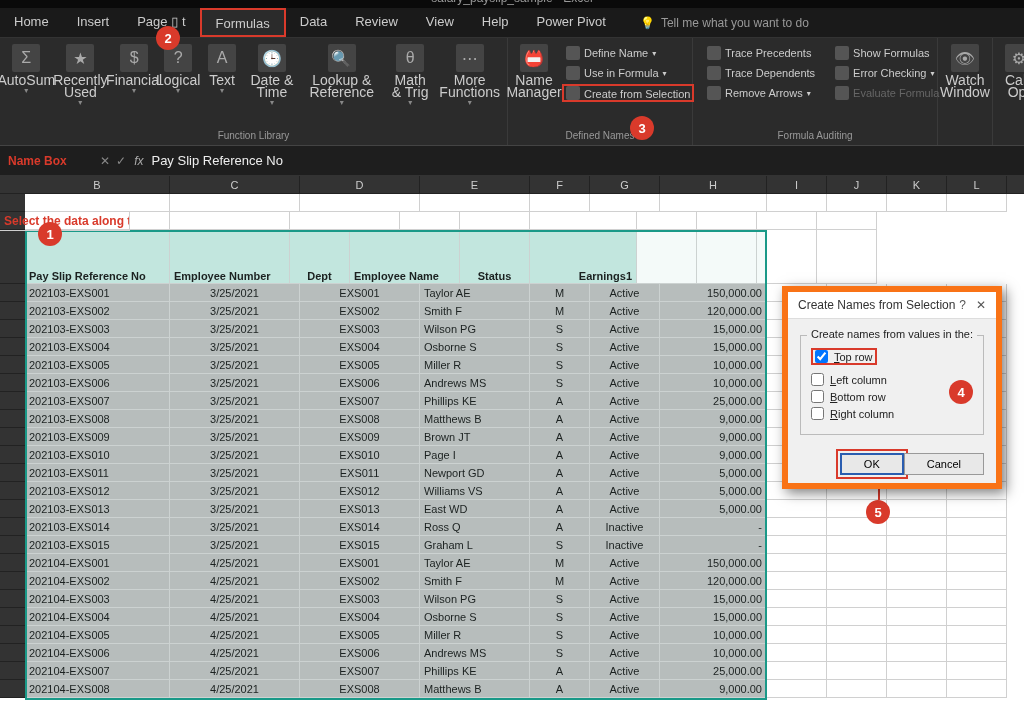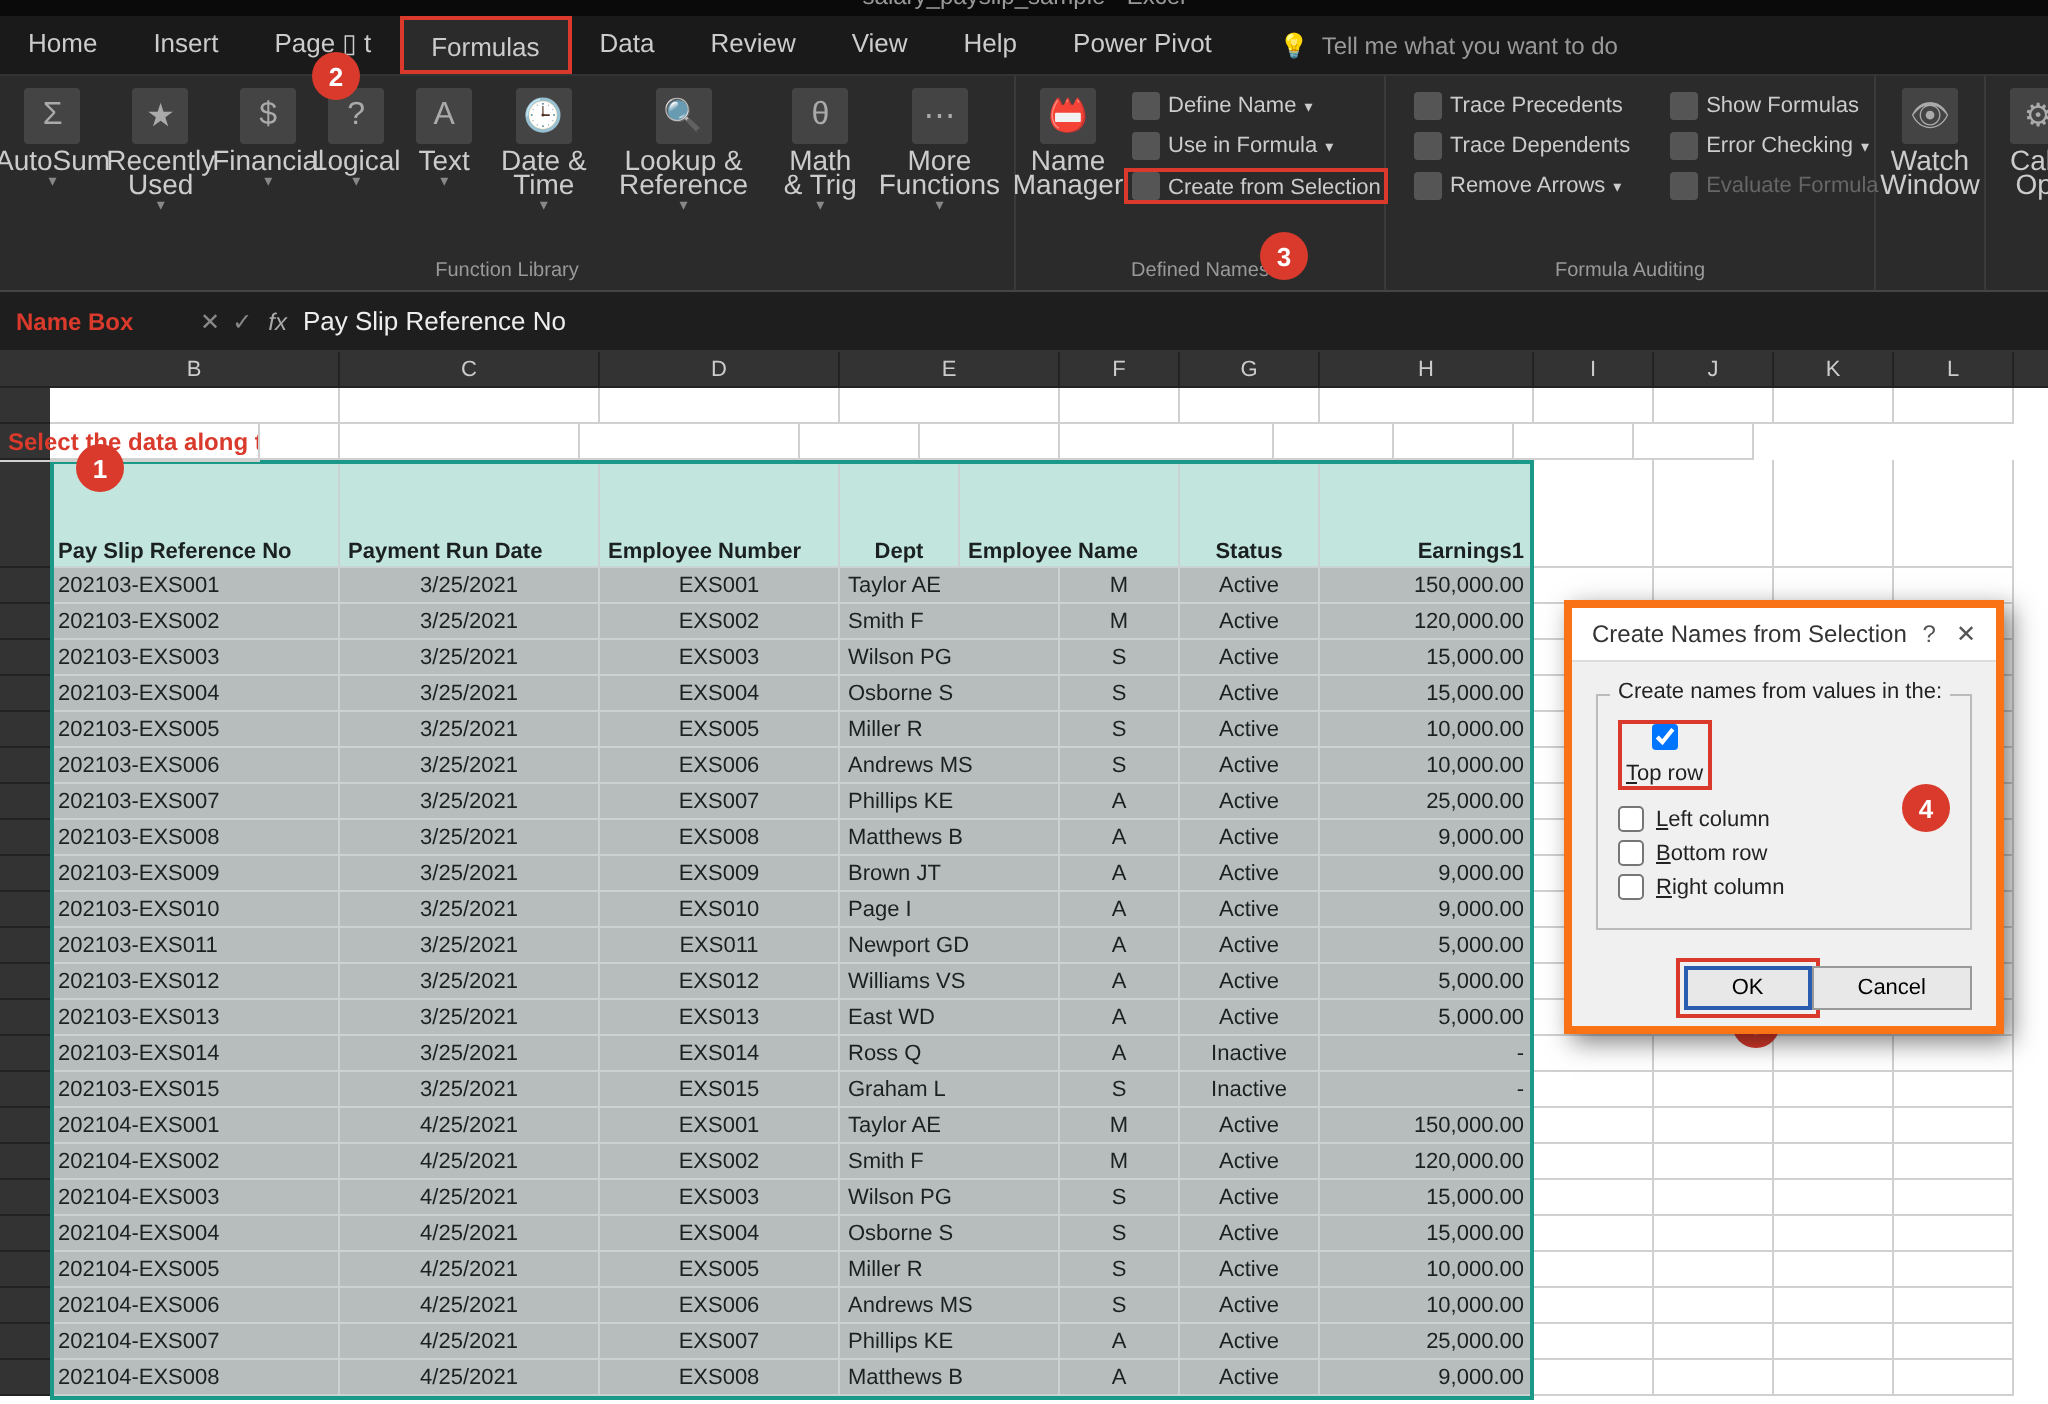--- a/index.html
+++ b/index.html
@@ -55,30 +55,30 @@
 .wB { width: 145px; } .wC { width: 130px; } .wD { width: 120px; } .wE { width: 110px; } .wF { width: 60px; } .wG { width: 70px; } .wH { width: 107px; } .wI { width: 60px; } .wJ { width: 60px; } .wK { width: 60px; } .wL { width: 60px; }
 
 .annot { position: absolute; color: #d93a2b; font-weight: bold; font-size: 12px; z-index: 5; }
 .numbadge { width: 24px; height: 24px; border-radius: 50%; background: #d93a2b; color: #fff; display: flex; align-items: center; justify-content: center; font-weight: bold; font-size: 13px; position: absolute; z-index: 20; }
 
 .selection { position: absolute; border: 2px solid #1a9988; background: rgba(180,220,215,0.15); pointer-events: none; z-index: 3; }
 .header-row-sel { background: #c5e8e0; }
 .data-sel { background: #b8b8b8; }
 
 
-.dialog { position: absolute; top: 300px; left: 782px; width: 220px; background: #f0f0f0; border: 4px solid #f97316; box-shadow: 4px 4px 12px rgba(0,0,0,0.5); z-index: 50; }
+.dialog { position: absolute; top: 286px; left: 782px; width: 220px; background: #f0f0f0; border: 6px solid #f97316; box-shadow: 4px 4px 12px rgba(0,0,0,0.5); z-index: 50; }
 .dialog-title { background: #fff; padding: 6px 10px; font-size: 12px; color: #333; display: flex; justify-content: space-between; align-items: center; border-bottom: 1px solid #ddd; }
 .dialog-title .controls { display: flex; gap: 10px; color: #555; }
 .dialog-body { padding: 10px 12px; font-size: 11px; color: #222; }
 .dialog-group { border: 1px solid #bbb; padding: 8px 10px 10px; position: relative; margin-top: 6px; }
 .dialog-group-label { position: absolute; top: -8px; left: 6px; background: #f0f0f0; padding: 0 4px; font-size: 11px; }
 .chk { display: flex; align-items: center; gap: 6px; margin: 4px 0; font-size: 11px; }
 .chk input { width: 13px; height: 13px; }
 .chk .ul { text-decoration: underline; }
-.chk.highlighted { border: 2px solid #d93a2b; padding: 0px 2px; display: inline-flex; flex-direction: column; }
+.chk.highlighted { border: 2px solid #d93a2b; padding: 0px 2px; display: inline-flex; }
 .dialog-footer { padding: 8px 12px; text-align: right; display: flex; justify-content: flex-end; gap: 0; }
 .dbtn { padding: 3px 22px; font-size: 11px; background: #e8e8e8; border: 1px solid #999; cursor: pointer; }
 .dbtn.ok { border: 2px solid #2a5db0; }
 .dbtn.ok.highlighted { outline: 2px solid #d93a2b; outline-offset: 2px; }
 
 .arrow-up { position: absolute; width: 2px; height: 40px; background: #d93a2b; z-index: 40; }
 .arrow-up::before { content: ''; position: absolute; top: -6px; left: -4px; border-left: 5px solid transparent; border-right: 5px solid transparent; border-bottom: 8px solid #d93a2b; }
 </style>
 </head>
 <body>
@@ -289,21 +289,20 @@
       <div class="cell wJ"></div>
       <div class="cell wK"></div>
       <div class="cell wL"></div>
     </div>
 
   <div class="numbadge" style="top:28px; left:38px;">1</div>
 
   <div class="row" style="height:54px">
     <div class="rh" style="line-height:54px"></div>
     <div class="cell wB header-row-sel" style="font-weight:bold;line-height:14px;display:flex;align-items:flex-end">Pay Slip Reference No</div>
-    <div class="cell wC header-row-sel" style="font-weight:bold;line-height:14px;display:flex;align-items:flex-end">Payment Run Date</div>
     <div class="cell wD header-row-sel" style="font-weight:bold;line-height:14px;display:flex;align-items:flex-end">Employee Number</div>
     <div class="cell wF header-row-sel" style="font-weight:bold;line-height:14px;display:flex;align-items:flex-end;justify-content:center">Dept</div>
     <div class="cell wE header-row-sel" style="font-weight:bold;line-height:14px;display:flex;align-items:flex-end">Employee Name</div>
     <div class="cell wG header-row-sel" style="font-weight:bold;line-height:14px;display:flex;align-items:flex-end;justify-content:center">Status</div>
     <div class="cell wH header-row-sel" style="font-weight:bold;line-height:14px;display:flex;align-items:flex-end;justify-content:flex-end">Earnings1</div>
     <div class="cell wI"></div>
       <div class="cell wJ"></div>
       <div class="cell wK"></div>
       <div class="cell wL"></div>
   </div>

